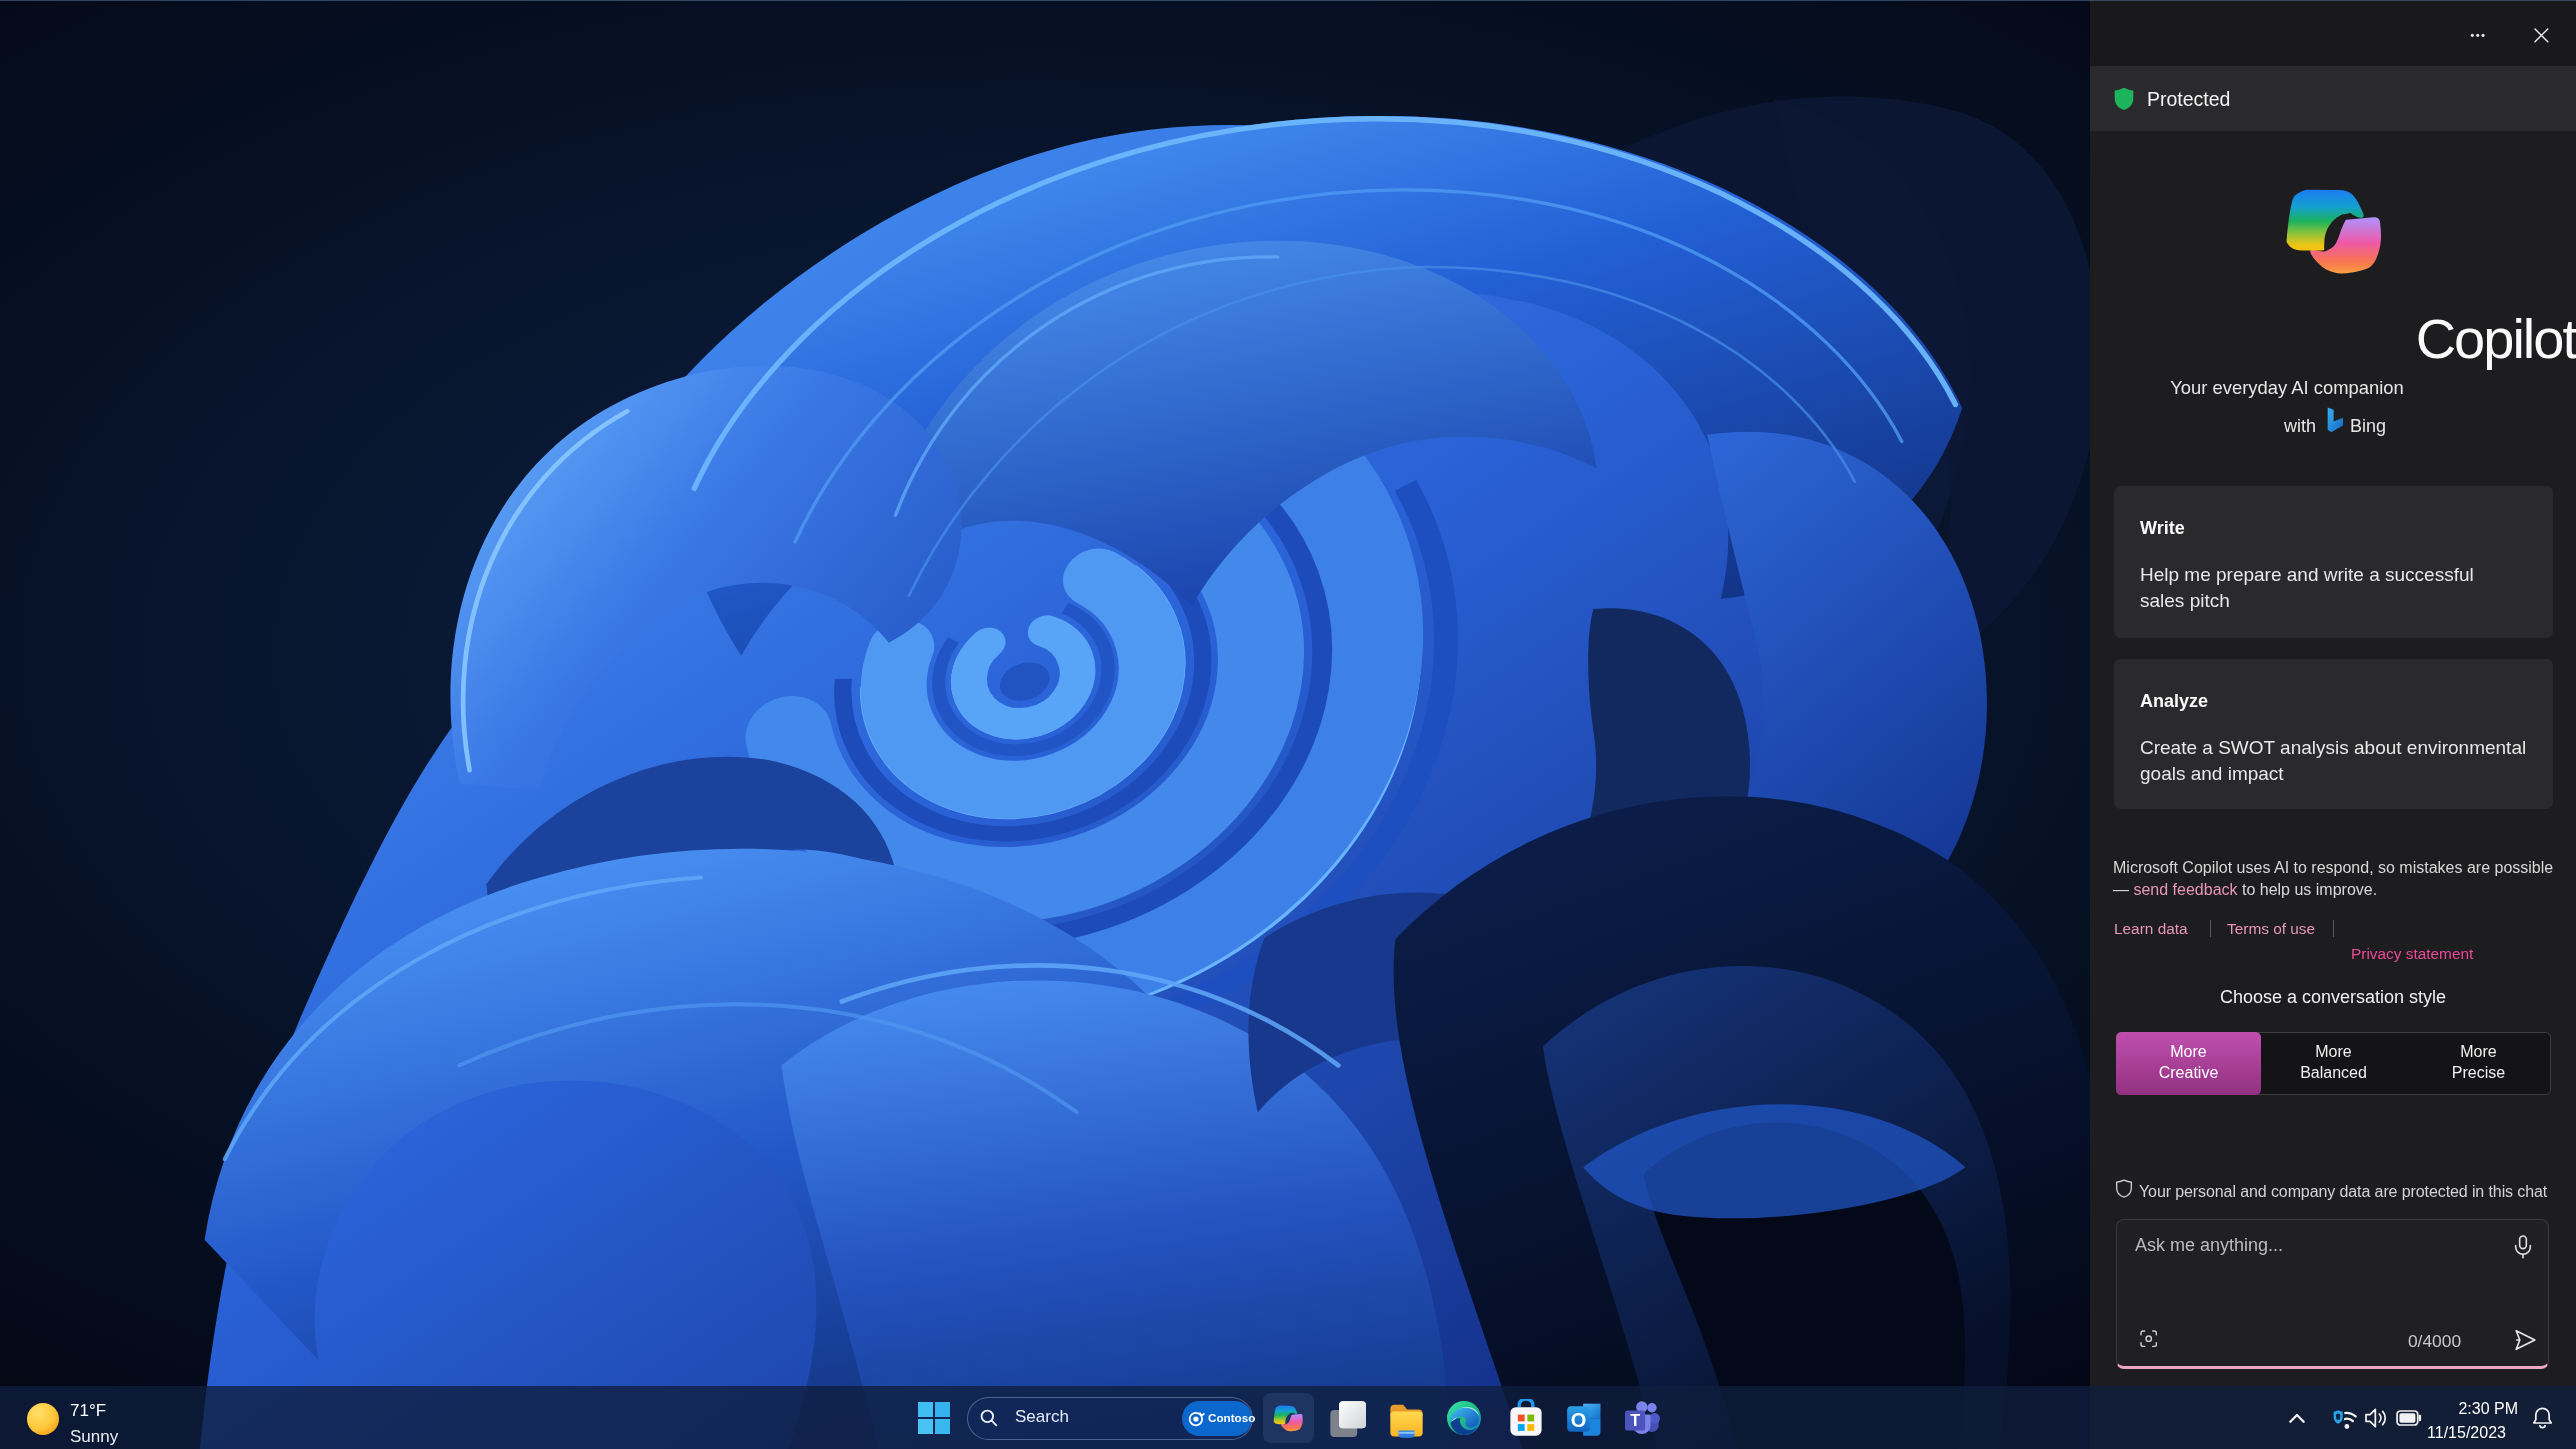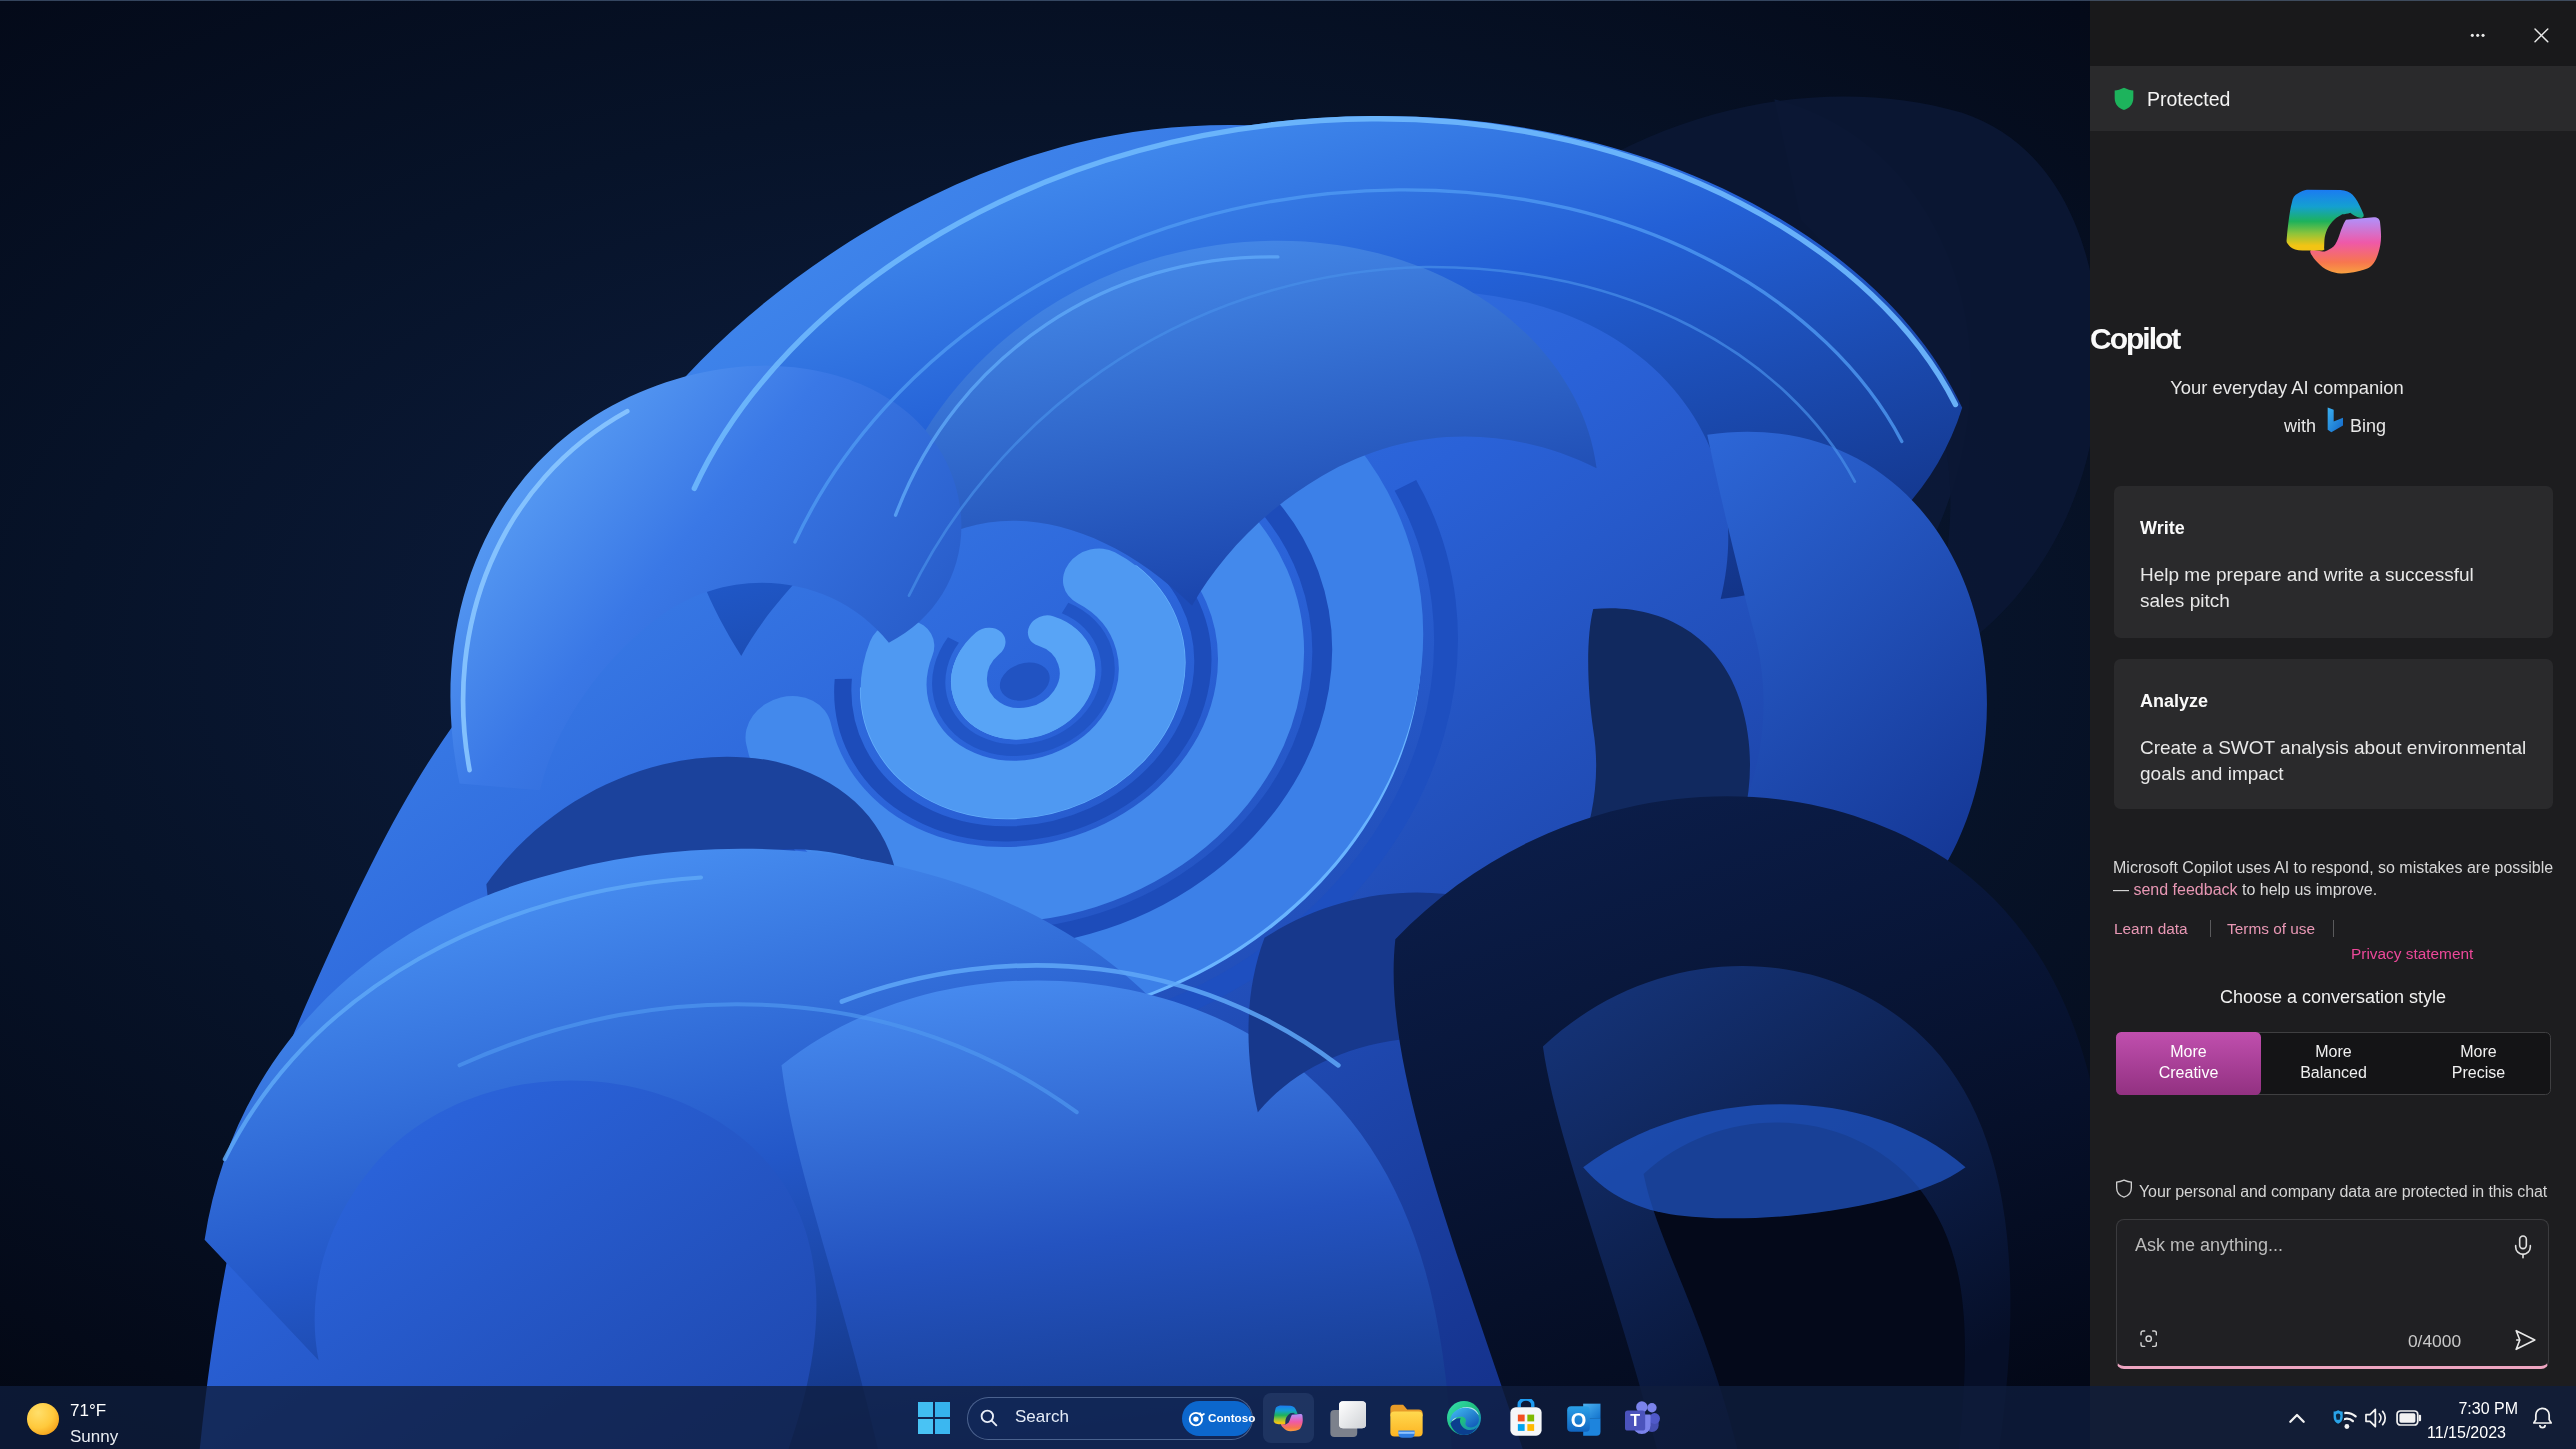--- a/index.html
+++ b/index.html
@@ -150,21 +150,21 @@
 
 <svg class="abs" style="left:2114px;top:87px" width="20" height="23.5" viewBox="0 0 30 35">
 <path d="M15,1 C20,3.5 25,4.8 29,5 L29,16.5 C29,26 23,32 15,34.5 C7,32 1,26 1,16.5 L1,5 C5,4.8 10,3.5 15,1 Z" fill="#1db35c"></path>
 </svg>
 <div class="txt" style="left:2147px;top:87px;font-size:19.5px;line-height:24px;color:#f4f4f4">Protected</div>
 
 <svg class="abs" style="left:2284px;top:189px" width="98" height="89" viewBox="0 0 146 133">
     <use href="#cplogo"></use>
   </svg>
 
-<div class="txt" style="left:2090px;top:317px;width:486px;text-align:left;font-size:30px;line-height:43px;font-weight:bold;letter-spacing:-2px;color:#fafafa">Copilot</div>
+<div class="txt" style="left:2090px;top:317px;width:486px;text-align:right;font-size:56px;line-height:43px;font-weight:normal;letter-spacing:-2px;color:#fafafa">Copilot</div>
 <div class="txt" style="left:2090px;top:376px;width:394px;text-align:center;font-size:18.4px;line-height:23px;color:#e8e8e8">Your everyday AI companion</div>
 <div class="txt" style="left:2284px;top:415px;font-size:18px;line-height:23px;color:#e8e8e8">with</div>
 <svg class="abs" style="left:2326px;top:407px" width="17.4" height="27" viewBox="0 0 26 40">
 <defs>
       <linearGradient id="bing" x1="0" y1="0" x2="1" y2="1">
         <stop offset="0" stop-color="#3ab0f0"></stop>
         <stop offset="1" stop-color="#1266c8"></stop>
       </linearGradient>
     </defs>
 <path d="M2.5,0.5 L11.5,3.8 V21.5 L25.5,16 V27.5 L8,37.5 L2.5,34 Z" fill="url(#bing)"></path>
@@ -346,19 +346,19 @@
 <svg class="abs" style="left:2364px;top:1406px" width="24" height="24" viewBox="0 0 36 36">
 <path d="M3,13 h6 l8,-8 v26 l-8,-8 h-6 z" fill="none" stroke="#f2f2f2" stroke-width="2.6" stroke-linejoin="round"></path>
 <path d="M23,12 a9,9 0 0 1 0,12" fill="none" stroke="#f2f2f2" stroke-width="2.6" stroke-linecap="round"></path>
 <path d="M28,8 a15,15 0 0 1 0,20" fill="none" stroke="#f2f2f2" stroke-width="2.6" stroke-linecap="round"></path>
 </svg>
 <svg class="abs" style="left:2396px;top:1410px" width="25.5" height="16" viewBox="0 0 38 24">
 <rect x="1.5" y="1.5" width="31" height="21" rx="5" fill="none" stroke="#f2f2f2" stroke-width="2.6"></rect>
 <rect x="5" y="5" width="24" height="14" rx="2.5" fill="#f2f2f2"></rect>
 <rect x="34" y="7" width="3.5" height="10" rx="1.5" fill="#f2f2f2"></rect>
 </svg>
-<div class="txt" style="left:2415px;top:1399px;width:103px;text-align:right;font-size:16px;line-height:19px;color:#fff">7:30 PM</div>
+<div class="txt" style="left:2415px;top:1399px;width:103px;text-align:right;font-size:16px;line-height:19px;color:#fff">2:30 PM</div>
 <div class="txt" style="left:2415px;top:1423px;width:103px;text-align:center;font-size:16px;line-height:19px;color:#fff">11/15/2023</div>
 <svg class="abs" style="left:2533px;top:1407px" width="19" height="22" viewBox="0 0 28 33">
 <path d="M14,2 c6,0 10,4.5 10,10 v7 l3,5 h-26 l3,-5 v-7 c0,-5.5 4,-10 10,-10 z" fill="none" stroke="#f2f2f2" stroke-width="2.6" stroke-linejoin="round"></path>
 <path d="M10,27 a4,4 0 0 0 8,0" fill="none" stroke="#f2f2f2" stroke-width="2.6"></path>
 </svg>
 
 
 </body></html>

